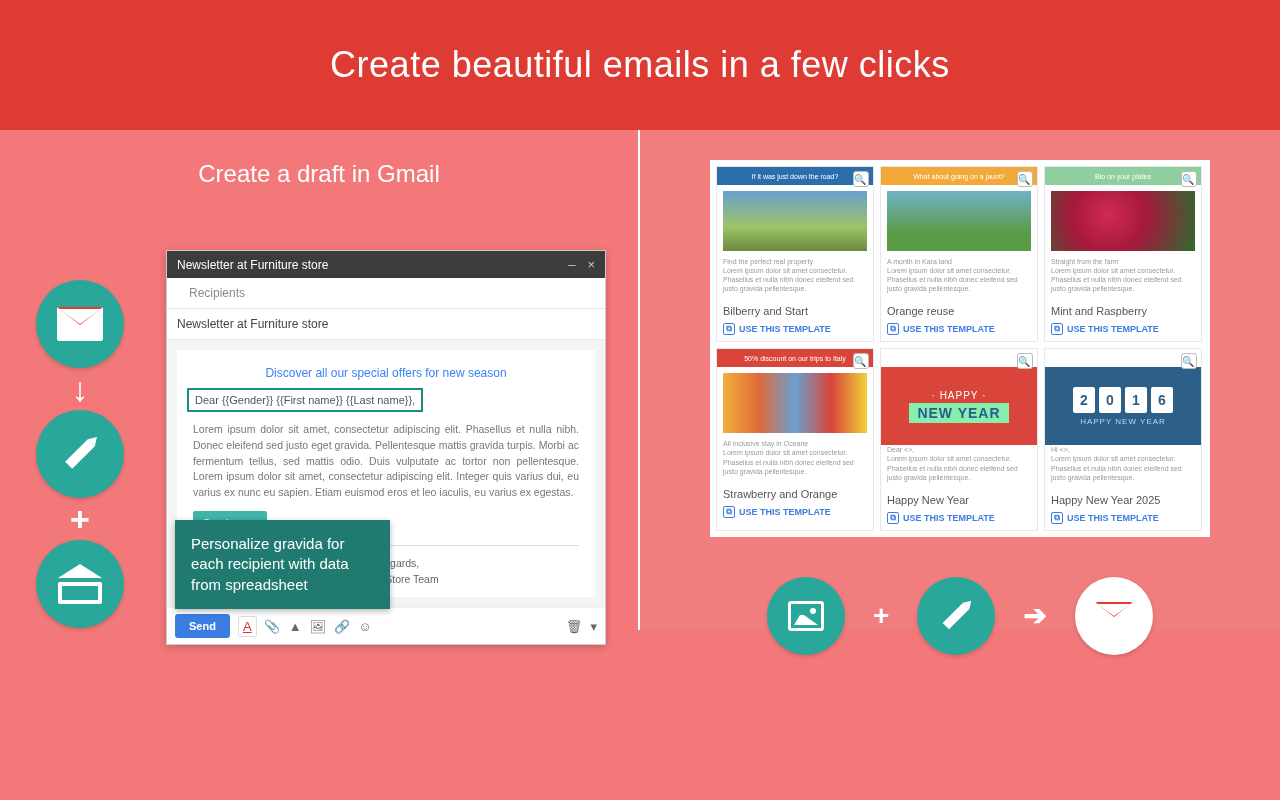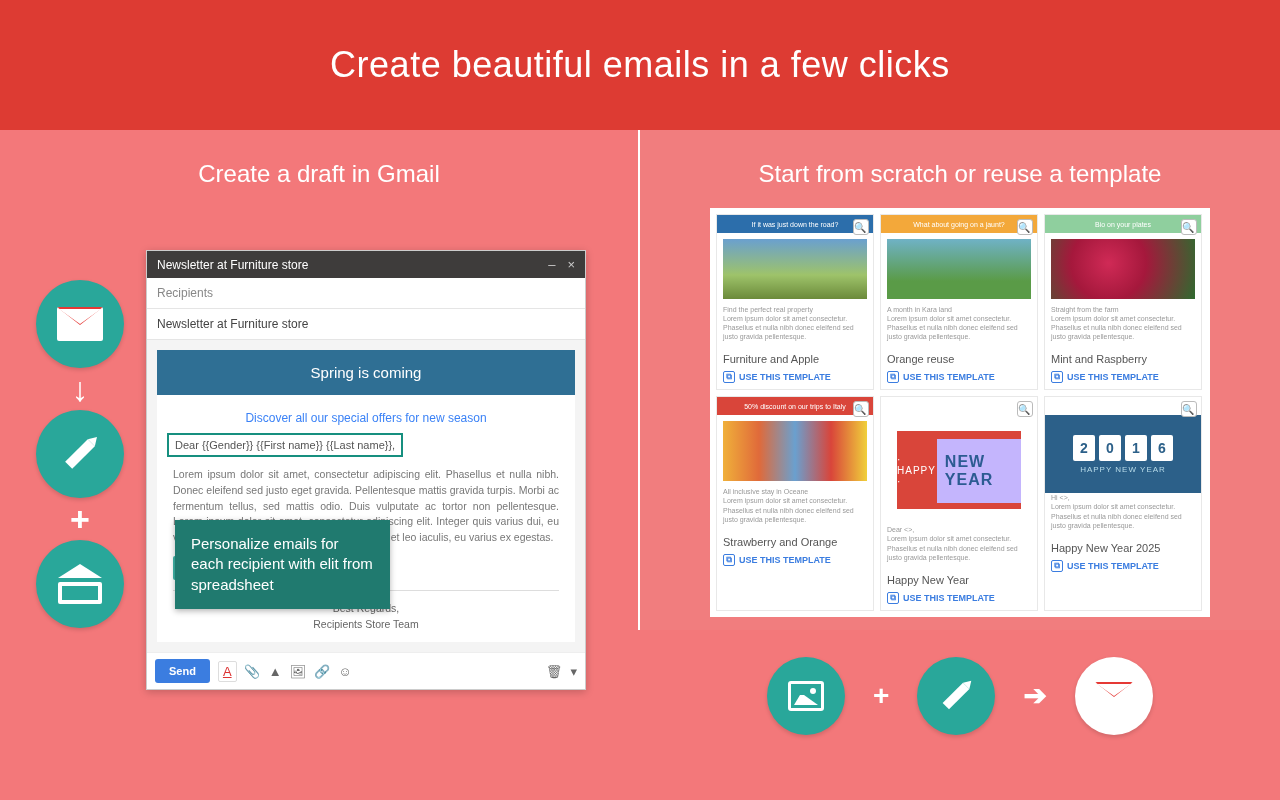--- a/index.html
+++ b/index.html
@@ -12,25 +12,25 @@
 .col.right { background: #f17d7e; }
 .col-title { color: #fff; font-size: 24px; font-weight: 400; text-align: center; margin-bottom: 20px; }
 
 
 .step-strip { position: absolute; left: 30px; top: 150px; width: 100px; display: flex; flex-direction: column; align-items: center; gap: 4px; }
 .circle { width: 88px; height: 88px; border-radius: 50%; background: #29a79a; display: flex; align-items: center; justify-content: center; box-shadow: 0 2px 4px rgba(0,0,0,.15); }
 .arrow-down { color: #fff; font-size: 34px; line-height: 1; }
 .plus-white { color: #fff; font-size: 34px; font-weight: bold; line-height: 1; }
 
 
-.gmail-box { position: absolute; left: 146px; top: 120px; width: 440px; background: #fff; border: 1px solid #ccc; box-shadow: 0 2px 8px rgba(0,0,0,.2); }
+.gmail-box { position: absolute; left: 166px; top: 120px; width: 440px; background: #fff; border: 1px solid #ccc; box-shadow: 0 2px 8px rgba(0,0,0,.2); }
 .gm-titlebar { background: #3e3c3b; color: #fff; font-size: 12px; padding: 6px 10px; display: flex; align-items: center; }
 .gm-titlebar .spacer { flex: 1; }
 .gm-titlebar .winbtn { color: #ccc; margin-left: 12px; font-size: 13px; cursor: pointer; }
-.gm-field { border-bottom: 1px solid #e5e5e5; padding: 8px 10px; font-size: 12px; color: #888; }
+.gm-field { border-bottom: 1px solid #e5e5e5; padding: 8px 22px; font-size: 12px; color: #888; }
 .gm-subject { border-bottom: 1px solid #e5e5e5; padding: 8px 10px; font-size: 12px; color: #444; }
 .gm-body { padding: 10px; background: #f4f4f4; }
 .news-wrap { background: #fff; }
 .news-hbar { background: #2f6f94; color: #fff; text-align: center; padding: 14px 0; font-size: 15px; }
 .news-sub { color: #3b82f6; text-align: center; font-size: 12px; padding: 16px 10px 8px 10px; }
 .news-greet-wrap { padding: 0 10px 6px 10px; }
 .news-greet { border: 2px solid #168f7f; padding: 4px 6px; font-size: 11px; color: #555; display: inline-block; }
 .news-para { font-size: 10.5px; color: #777; line-height: 1.5; padding: 4px 16px 10px 16px; text-align: justify; }
 .news-btn { display: inline-block; background: #3fb6a8; color: #fff; font-size: 11px; padding: 6px 10px; margin-left: 16px; border-radius: 2px; }
 .news-hr { border: 0; border-top: 1px solid #ddd; margin: 10px 16px; }
@@ -75,22 +75,22 @@
 
 .open-env { width: 44px; height: 40px; position: relative; }
 .open-env .flap { position:absolute; top:0; left:0; right:0; height:0; border-left:22px solid transparent; border-right:22px solid transparent; border-bottom:14px solid #fff; }
 .open-env .body { position:absolute; bottom:0; left:0; right:0; height:22px; background:#fff; border-radius:2px;}
 .open-env .inner { position:absolute; bottom:4px; left:4px; right:4px; height:14px; background:#29a79a; }
 
 .img-icon { width:36px; height:30px; border:3px solid #fff; border-radius:3px; position:relative; }
 .img-icon::before { content:""; position:absolute; bottom:3px; left:3px; right:3px; height:0; border-left:6px solid transparent; border-right:14px solid transparent; border-bottom:10px solid #fff;}
 .img-icon::after { content:""; position:absolute; top:4px; right:5px; width:6px; height:6px; background:#fff; border-radius:50%;}
 
-.hny-card { background:#d9453a; height:78px; margin:16px; display:flex; flex-direction:row; align-items:center; justify-content:center; color:#fff; font-size:10px; letter-spacing:1px; }
-.hny-card .ribbon { background:#c4b5fd; color:#2c5b92; padding:14px 8px; font-weight:bold; margin-top:2px; font-size:16px;}
+.hny-card { background:#d9453a; height:78px; margin:0; display:flex; flex-direction:column; align-items:center; justify-content:center; color:#fff; font-size:10px; letter-spacing:1px; }
+.hny-card .ribbon { background:#86efac; color:#2c5b92; padding:2px 8px; font-weight:bold; margin-top:2px; font-size:14px;}
 .y2016 { background:#2c6089; height:78px; margin:0; display:flex; flex-direction:column; align-items:center; justify-content:center; color:#fff;}
 .y2016 .nums { display:flex; gap:4px; }
 .y2016 .nums span { background:#fff; color:#2c6089; width:22px; height:26px; display:flex; align-items:center; justify-content:center; font-weight:bold; font-size:14px; border-radius:2px;}
 .y2016 .sub { font-size:8px; letter-spacing:1px; margin-top:4px; color:#b7dbe9;}
 </style>
 </head>
 <body>
 
 <div class="header-bar">
   <div class="header-title">Create beautiful emails in a few clicks</div>
@@ -125,21 +125,20 @@
       <div class="gm-titlebar">
         <span>Newsletter at Furniture store</span>
         <span class="spacer"></span>
         <span class="winbtn">–</span>
         <span class="winbtn">×</span>
       </div>
       <div class="gm-field">Recipients</div>
       <div class="gm-subject">Newsletter at Furniture store</div>
       <div class="gm-body">
         <div class="news-wrap">
-          <div class="news-hbar">Spring is coming</div>
           <div class="news-sub">Discover all our special offers for new season</div>
           <div class="news-greet-wrap"><span class="news-greet">Dear {{Gender}} {{First name}} {{Last name}},</span></div>
           <div class="news-para">Lorem ipsum dolor sit amet, consectetur adipiscing elit. Phasellus et nulla nibh. Donec eleifend sed justo eget gravida. Pellentesque mattis gravida turpis. Morbi ac fermentum tellus, sed mattis odio. Duis vulputate ac tortor non pellentesque. Lorem ipsum dolor sit amet, consectetur adipiscing elit. Integer quis varius dui, eu varius ex nunc eu sapien. Etiam euismod eros et leo iaculis, eu varius ex egestas.</div>
           <span class="news-btn">Send more</span>
           <hr class="news-hr">
           <div class="news-sign">
             <span>Best Regards,</span><br>
             <span>Recipients Store Team</span>
           </div>
         </div>
@@ -151,33 +150,32 @@
         <span class="ico">▲</span>
         <span class="ico">🖼</span>
         <span class="ico">🔗</span>
         <span class="ico">☺</span>
         <span class="spacer"></span>
         <span class="ico">🗑</span>
         <span class="ico">▾</span>
       </div>
     </div>
 
-    <div class="callout">Personalize emails for each recipient with elit from spreadsheet</div>
+    <div class="callout">Personalize gravida for each recipient with data from spreadsheet</div>
   </div>
 
   <div class="col right">
-    <div class="col-title">Start from scratch or reuse a template</div>
 
     <div class="tpl-grid" id="tpl-grid">
         <div class="tpl-card">
           <div class="tpl-mag">🔍</div>
           <div class="tpl-headstrip" style="background:#2c6eab;color:#fff;">If it was just down the road?</div>
           <div class="tpl-thumb" style="background:linear-gradient(180deg,#6aa0cf 0%,#9ec36a 60%,#6b8a3a 100%);"></div>
           <div class="tpl-lines">Find the perfect real property<br>Lorem ipsum dolor sit amet consectetur. Phasellus et nulla nibh donec eleifend sed justo gravida pellentesque.</div>
-          <div class="tpl-name">Furniture and Apple</div>
+          <div class="tpl-name">Bilberry and Start</div>
           <div class="tpl-use">
             <span class="cp">⧉</span>
             <span>USE THIS TEMPLATE</span>
           </div>
         </div>
         <div class="tpl-card">
           <div class="tpl-mag">🔍</div>
           <div class="tpl-headstrip" style="background:#f3a83a;color:#fff;">What about going on a jaunt?</div>
           <div class="tpl-thumb" style="background:linear-gradient(180deg,#6fb2c6 0%,#5a9b47 70%);"></div>
           <div class="tpl-lines">A month in Kara land<br>Lorem ipsum dolor sit amet consectetur. Phasellus et nulla nibh donec eleifend sed justo gravida pellentesque.</div>

